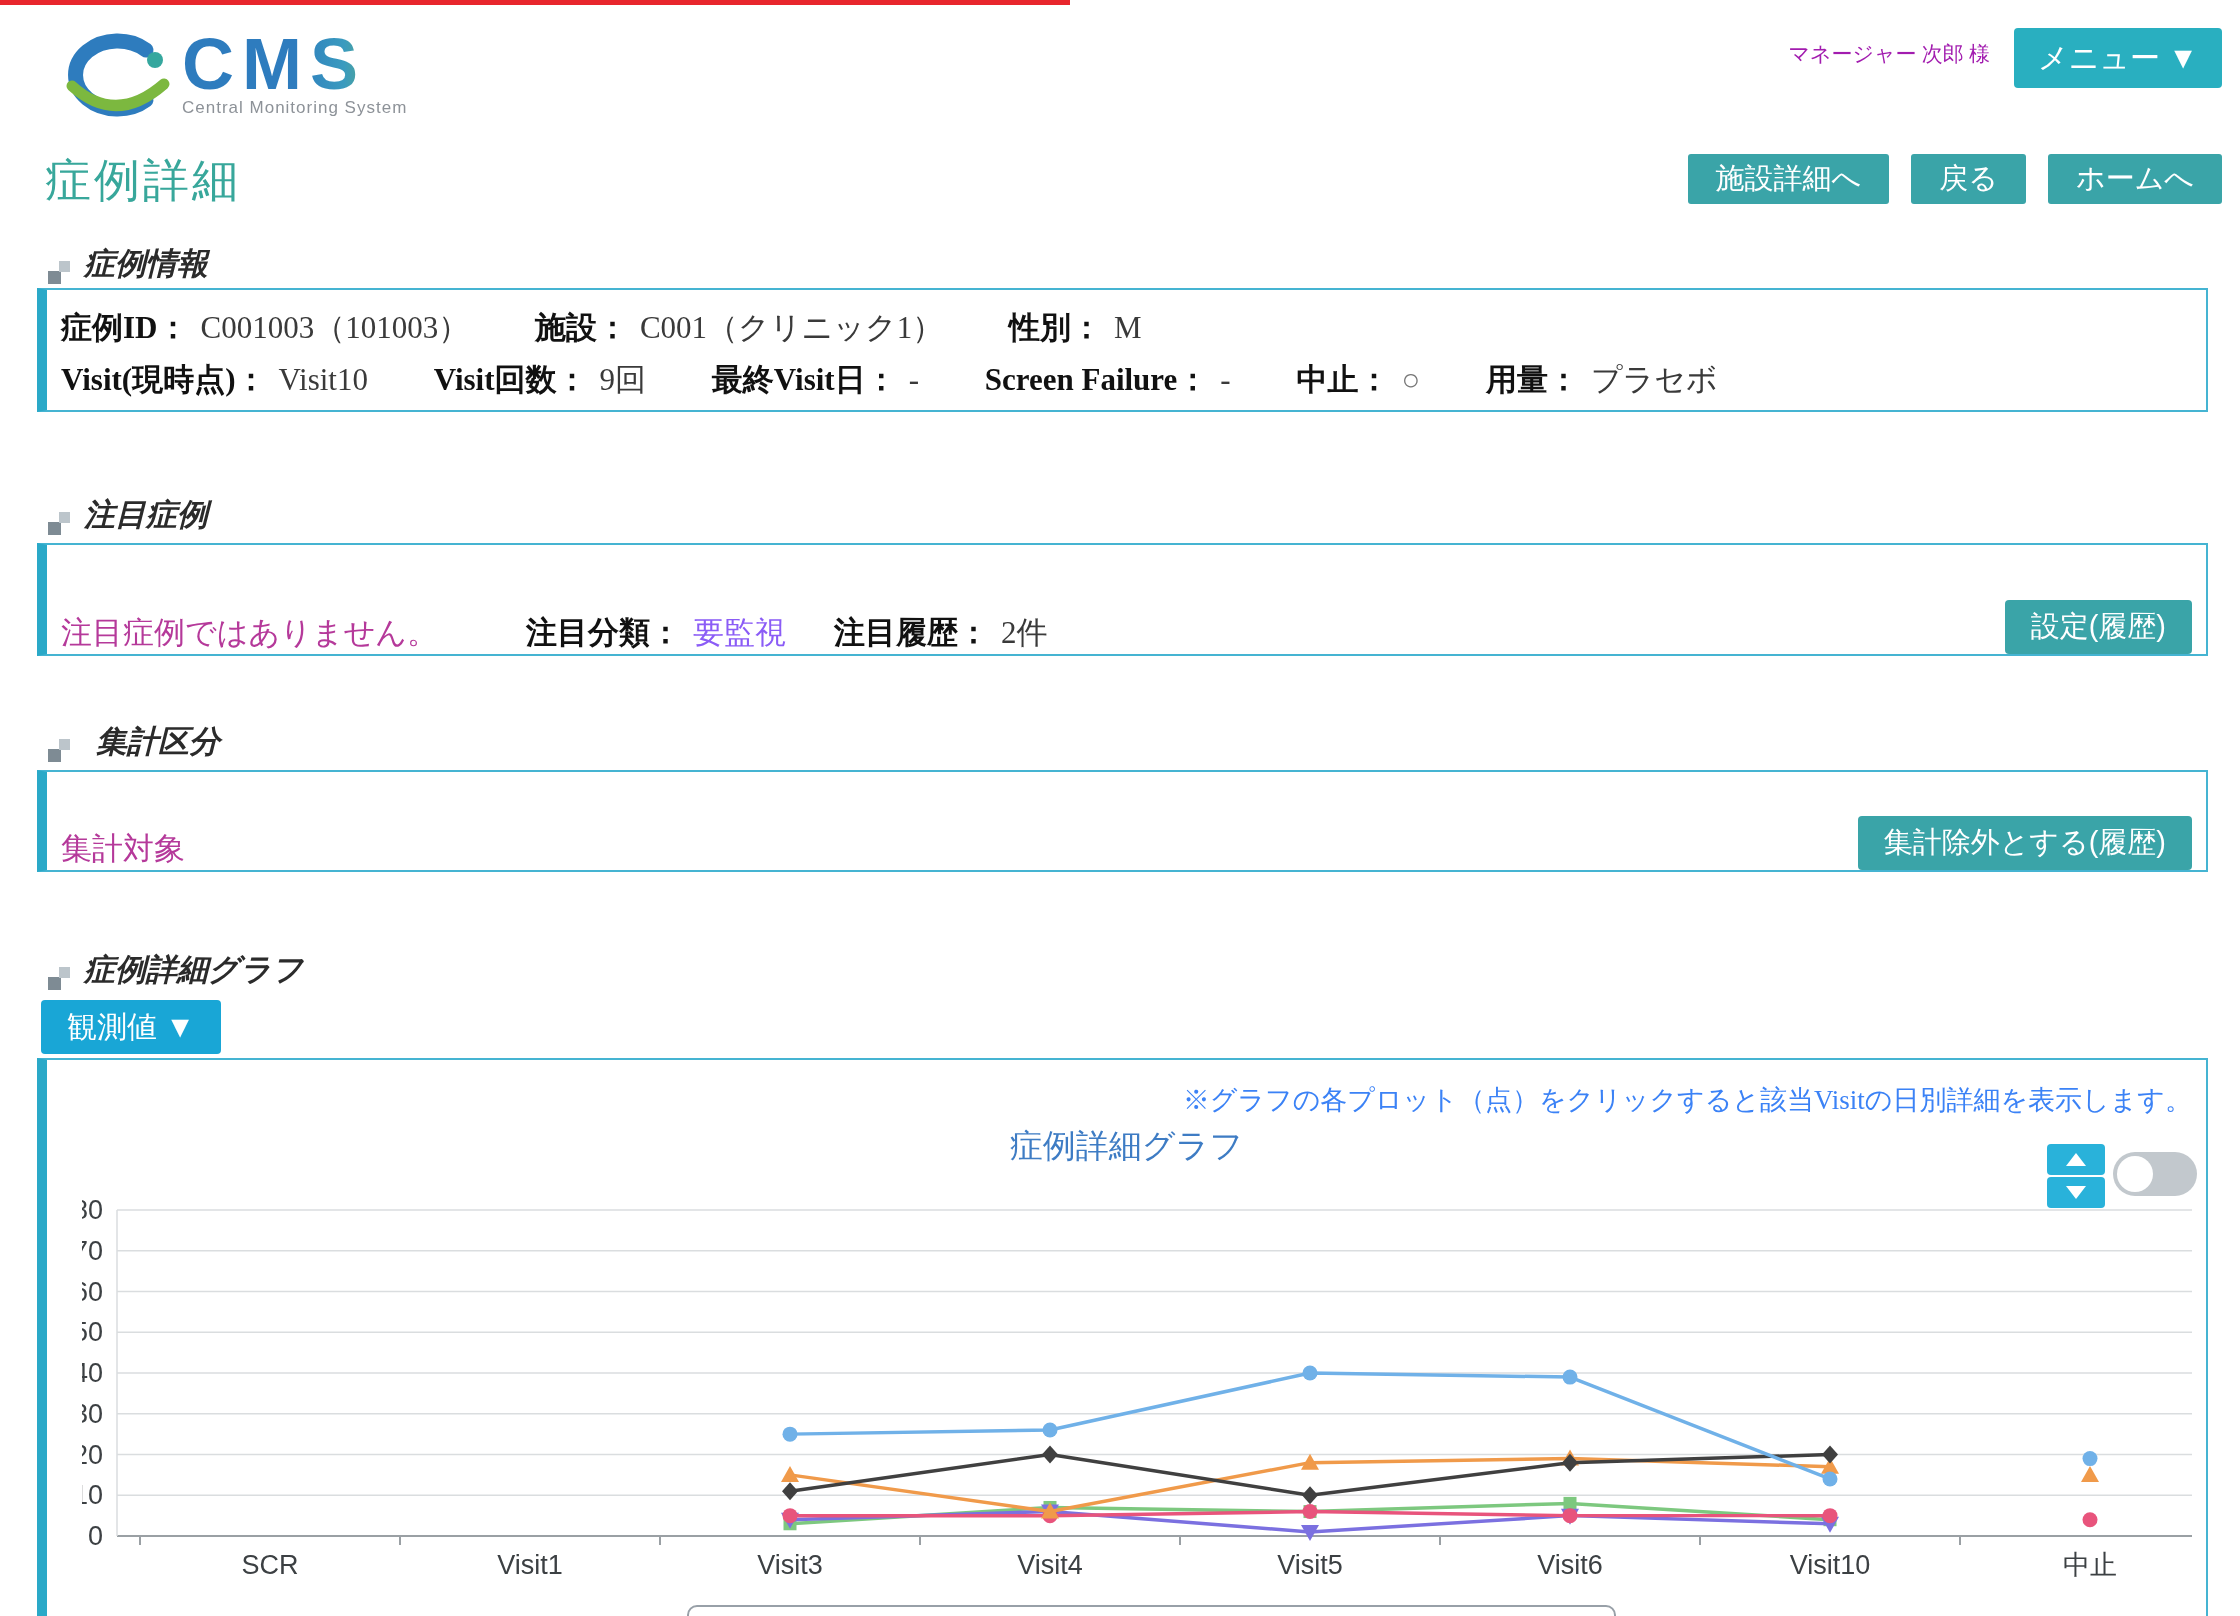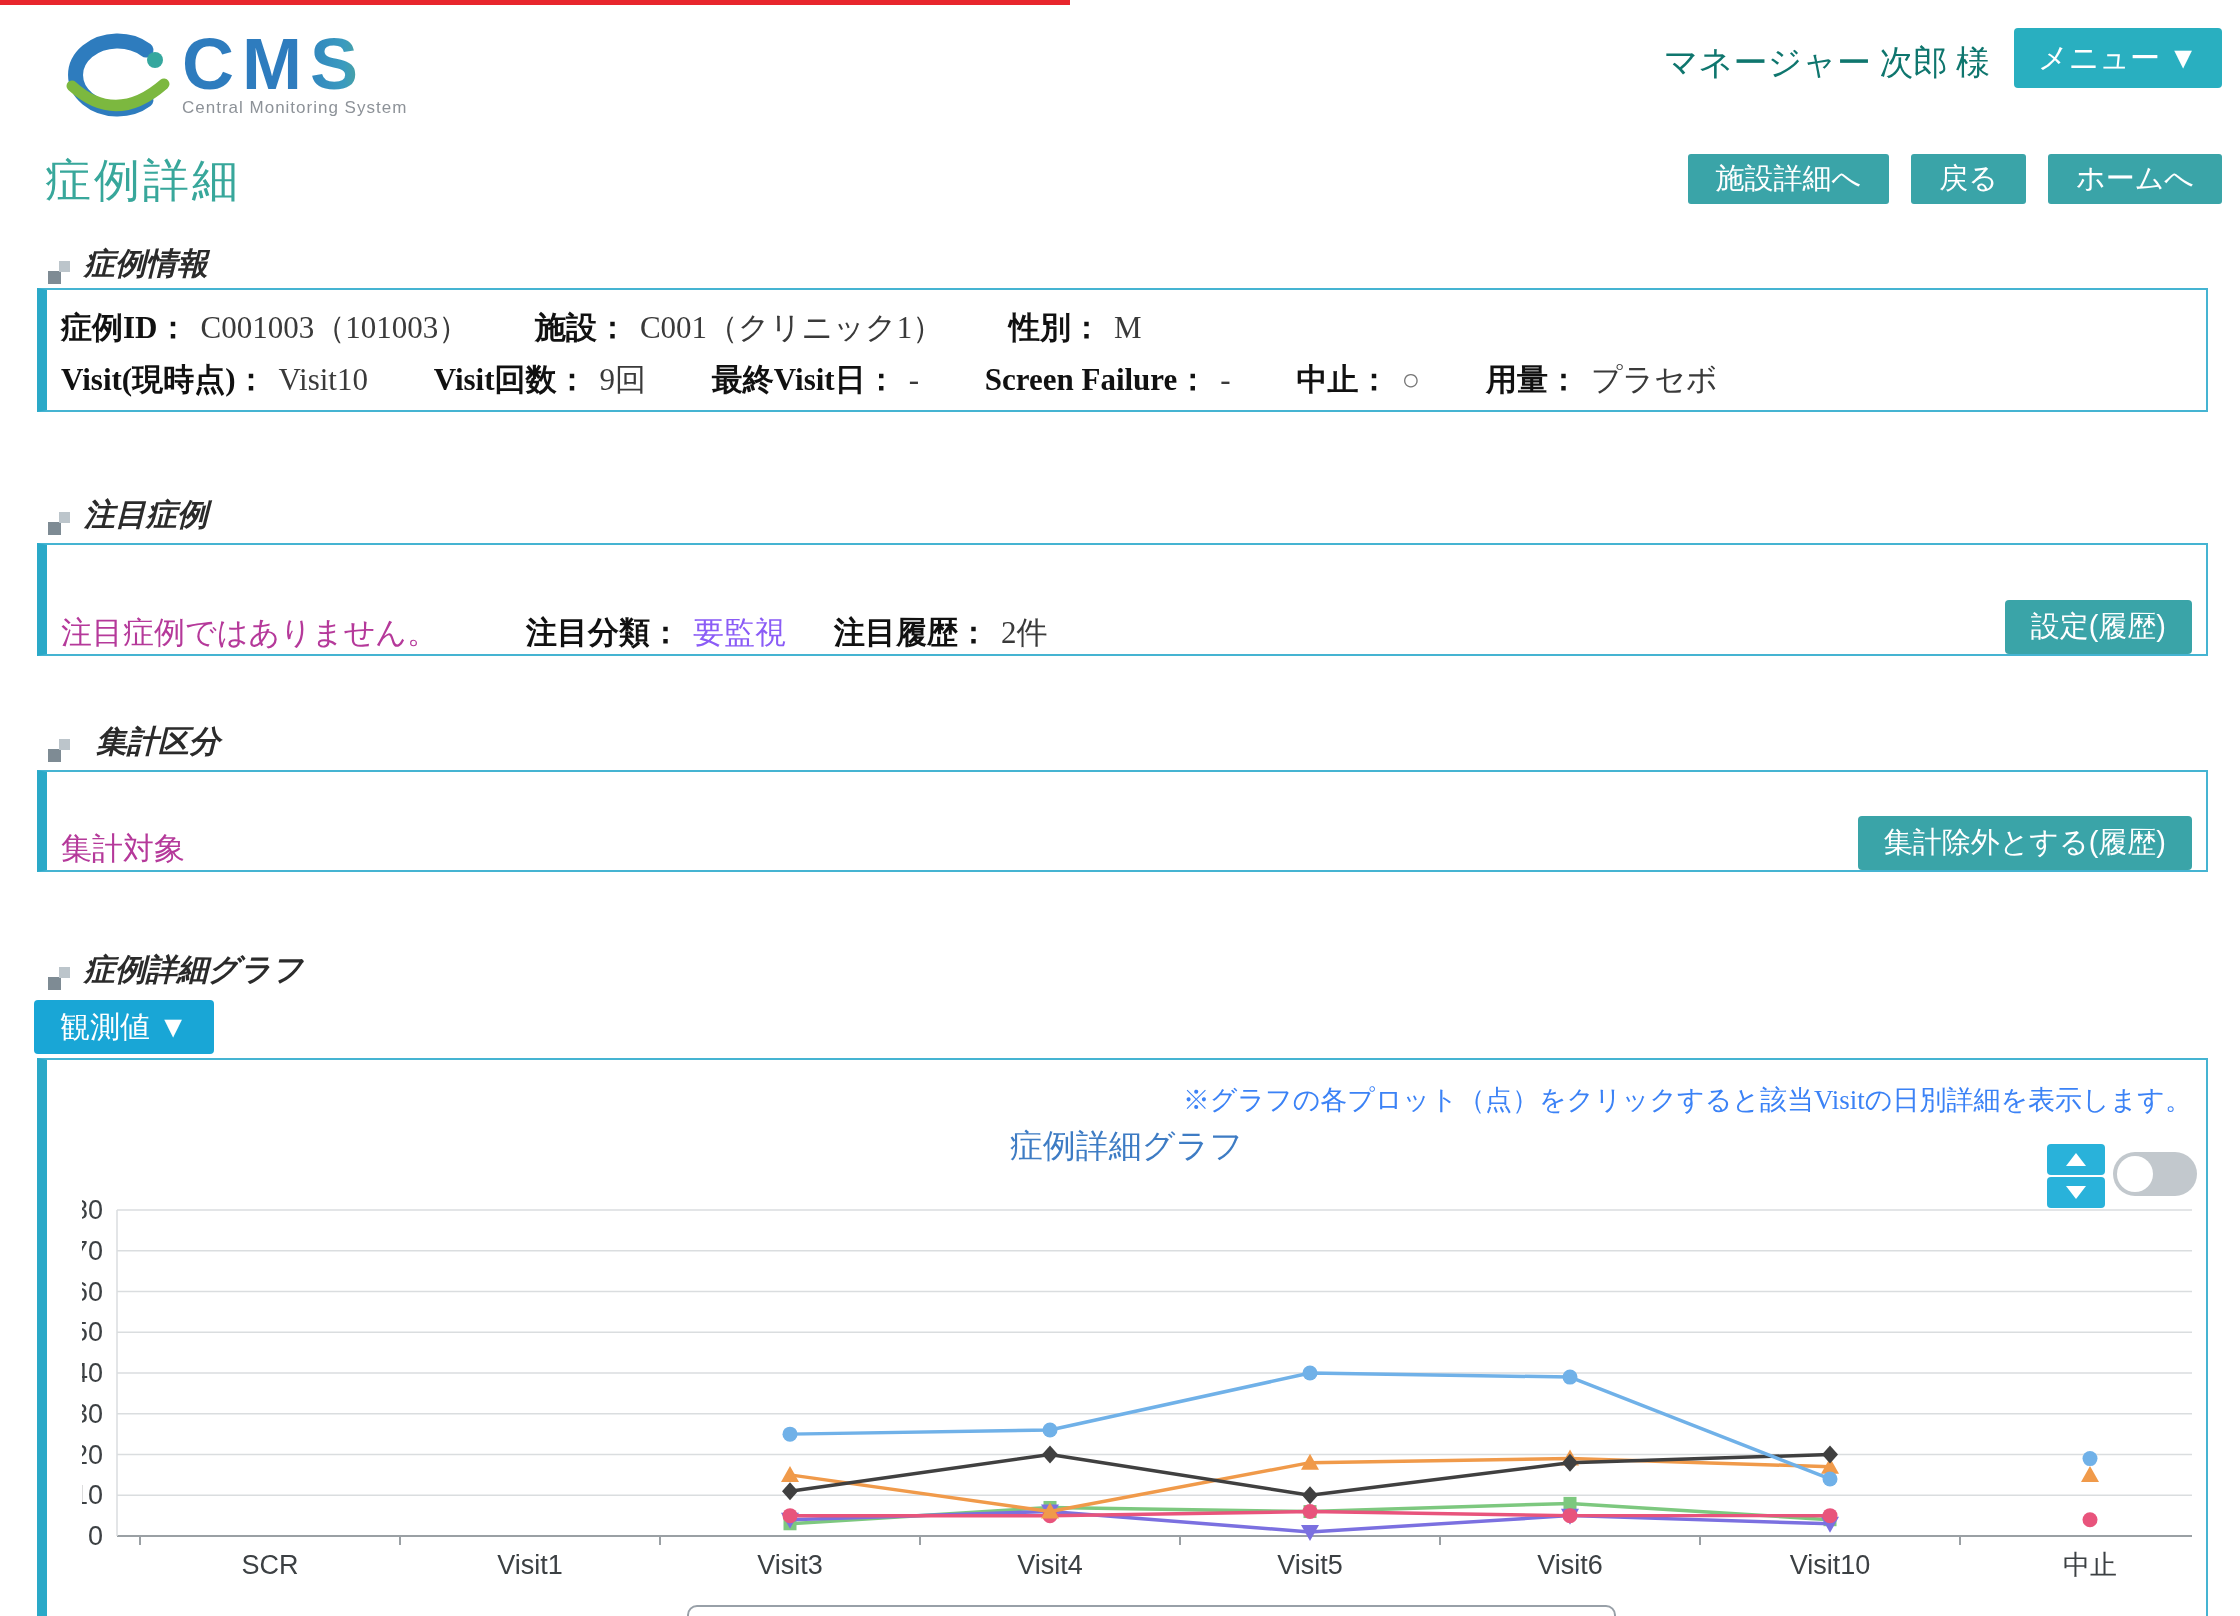--- a/index.html
+++ b/index.html
@@ -13,21 +13,21 @@
 
   
   .logo{position:absolute;left:58px;top:26px;display:flex;align-items:flex-start;cursor:pointer;}
   .logo-letters{font-family:"Liberation Sans",sans-serif;font-weight:bold;font-size:72px;line-height:76px;
         letter-spacing:8px;color:#2e7cbe;}
   @supports ((-webkit-background-clip:text) or (background-clip:text)){
     .logo-letters{background:linear-gradient(90deg,#2e7cbe 0%,#2e7cbe 50%,#3a9bbf 72%,#7cb83f 100%);
         -webkit-background-clip:text;background-clip:text;color:transparent;}
   }
   .logo-sub{font-family:"Liberation Sans",sans-serif;font-size:17px;color:#8d9298;letter-spacing:1px;margin-top:-4px;}
-  .user-name{position:absolute;right:250px;top:40px;font-size:34px;color:#0f766e;white-space:nowrap;}
+  .user-name{position:absolute;right:250px;top:40px;font-size:21px;color:#a21caf;white-space:nowrap;}
   .menu-btn{position:absolute;left:2014px;top:28px;width:208px;height:60px;background:#29afc0;color:#fff;
         font-size:30px;border-radius:4px;}
 
   
   .page-title{position:absolute;left:45px;top:150px;font-size:46px;color:#38a79b;letter-spacing:3px;}
   .nav-buttons{position:absolute;top:154px;right:18px;display:flex;gap:22px;}
   .teal-btn{background:#3aa4a8;color:#fff;border-radius:3px;font-size:29px;height:50px;padding:0 28px;white-space:nowrap;}
 
   
   .sec-head{position:absolute;left:48px;display:flex;align-items:flex-end;gap:12px;
@@ -48,21 +48,21 @@
 
   
   .info-row{padding-left:14px;height:52px;line-height:52px;font-size:31px;white-space:nowrap;}
   .info-row .pair{margin-right:58px;}
 
   .attn-status{font-size:31px;}
   .attn-fields{display:flex;gap:48px;margin-left:88px;font-size:31px;}
   .box-btn{margin-left:auto;background:#3aa4a8;color:#fff;border-radius:4px;font-size:29px;height:54px;padding:0 26px;white-space:nowrap;}
 
   
-  .obs-btn{position:absolute;left:34px;top:1000px;height:54px;padding:0 26px;background:#19a6d6;color:#fff;
+  .obs-btn{position:absolute;left:41px;top:1000px;height:54px;padding:0 26px;background:#19a6d6;color:#fff;
         font-size:30px;border-radius:4px;}
   .graph-box{top:1058px;height:760px;}
   .chart-note{position:absolute;right:14px;top:22px;font-size:27px;color:#3b82f6;white-space:nowrap;}
   .chart-title{position:absolute;left:0;right:0;top:64px;text-align:center;font-size:33px;color:#3e7cc4;}
   .spinner{position:absolute;left:2000px;top:84px;width:58px;display:flex;flex-direction:column;gap:2px;}
   .spin-btn{width:58px;height:31px;background:#29b2da;border-radius:4px;display:flex;align-items:center;justify-content:center;padding:0;}
   .tri-up{width:0;height:0;border-left:10px solid transparent;border-right:10px solid transparent;border-bottom:13px solid #fff;}
   .tri-down{width:0;height:0;border-left:10px solid transparent;border-right:10px solid transparent;border-top:13px solid #fff;}
   .toggle{position:absolute;left:2066px;top:92px;width:84px;height:44px;background:#c2c8cd;border-radius:22px;cursor:pointer;}
   .toggle .knob{position:absolute;left:4px;top:4px;width:36px;height:36px;border-radius:50%;background:#fff;}

